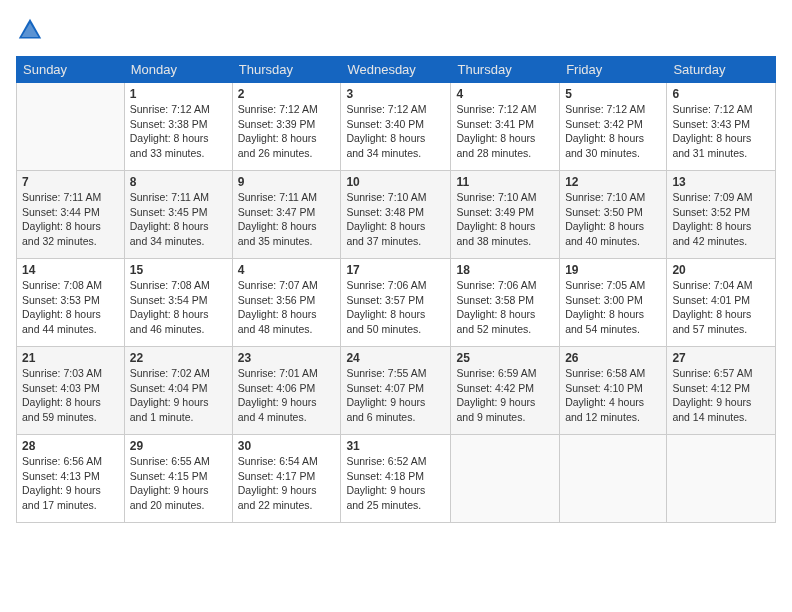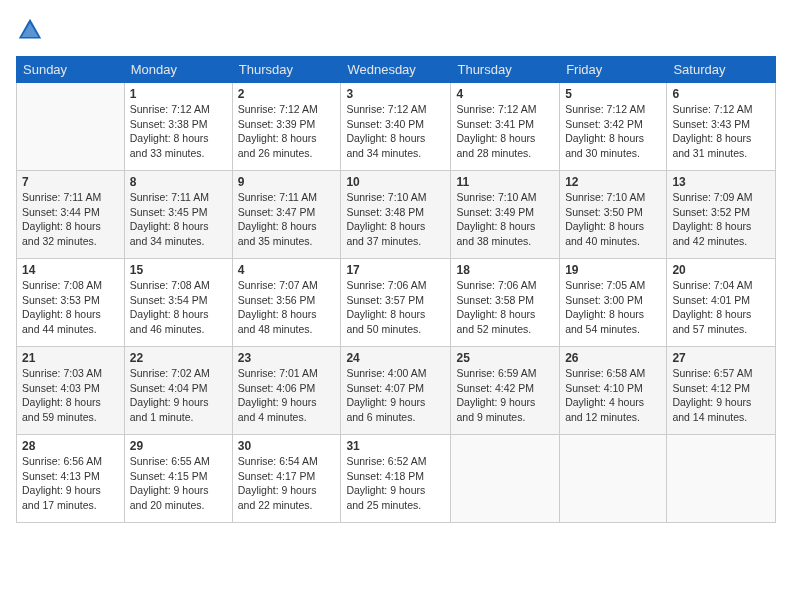--- a/index.html
+++ b/index.html
@@ -227,21 +227,21 @@
           <td>
             <span class="day-num">22</span>
             <div class="day-info"><span>Sunrise: 7:02 AM</span><br><span>Sunset: 4:04 PM</span><br><span>Daylight: 9 hours and 1 minute.</span></div>
           </td>
           <td>
             <span class="day-num">23</span>
             <div class="day-info"><span>Sunrise: 7:01 AM</span><br><span>Sunset: 4:06 PM</span><br><span>Daylight: 9 hours and 4 minutes.</span></div>
           </td>
           <td>
             <span class="day-num">24</span>
-            <div class="day-info"><span>Sunrise: 4:00 AM</span><br><span>Sunset: 4:07 PM</span><br><span>Daylight: 9 hours and 6 minutes.</span></div>
+            <div class="day-info"><span>Sunrise: 7:55 AM</span><br><span>Sunset: 4:07 PM</span><br><span>Daylight: 9 hours and 6 minutes.</span></div>
           </td>
           <td>
             <span class="day-num">25</span>
             <div class="day-info"><span>Sunrise: 6:59 AM</span><br><span>Sunset: 4:42 PM</span><br><span>Daylight: 9 hours and 9 minutes.</span></div>
           </td>
           <td>
             <span class="day-num">26</span>
             <div class="day-info"><span>Sunrise: 6:58 AM</span><br><span>Sunset: 4:10 PM</span><br><span>Daylight: 4 hours and 12 minutes.</span></div>
           </td>
           <td>

